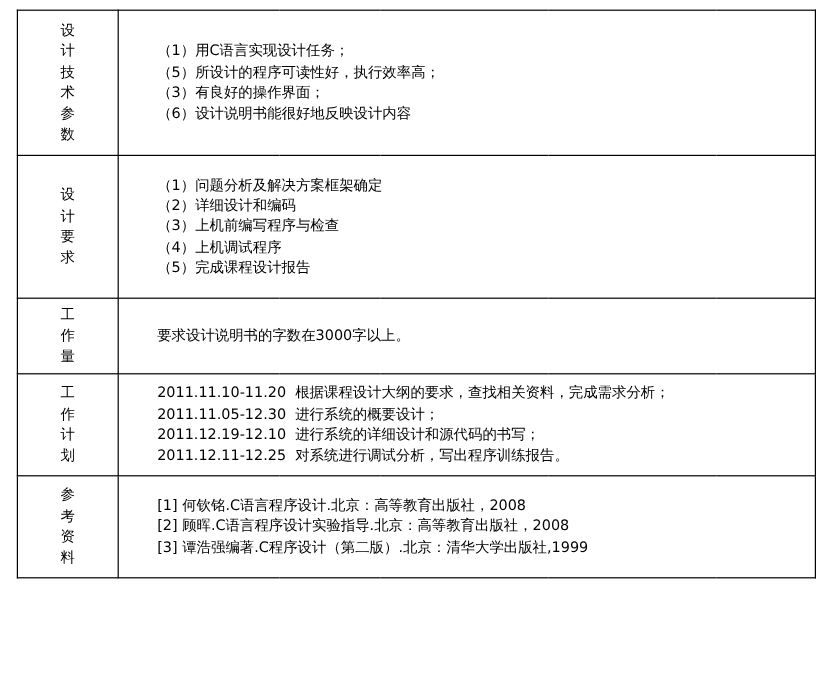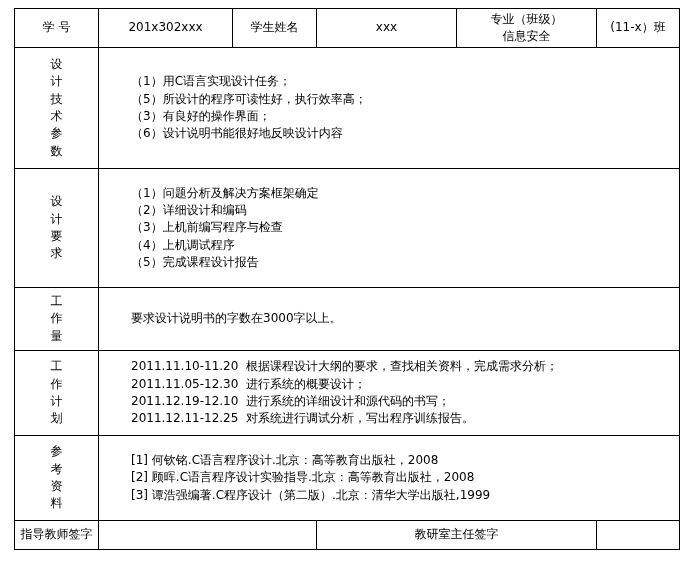--- a/index.html
+++ b/index.html
@@ -81,31 +81,20 @@
     <colgroup>
       <col style="width:84px">
       <col style="width:134px">
       <col style="width:84px">
       <col style="width:140px">
       <col style="width:140px">
       <col style="width:83px">
     </colgroup>
 
     <tbody>
-        <tr>
-      <td class="hlabel" style="height:38px">学  号</td>
-      <td class="hlabel">201x302xxx</td>
-      <td class="hlabel">学生姓名</td>
-      <td class="hlabel">xxx</td>
-      <td class="two-line-center">
-        <span>专业（班级）</span>
-        <span>信息安全</span>
-      </td>
-      <td class="hlabel">(11-x）班</td>
-    </tr>
 
 
     <tr>
       <td class="vlabel" style="height:120px">
         <span class="stack">
           <span>设</span>
           <span>计</span>
           <span>技</span>
           <span>术</span>
           <span>参</span>
@@ -177,21 +166,15 @@
           <span>料</span>
         </span>
       </td>
       <td class="content" colspan="5">
         <div class="line">[1] 何钦铭.C语言程序设计.北京：高等教育出版社，2008</div>
         <div class="line">[2] 顾晖.C语言程序设计实验指导.北京：高等教育出版社，2008</div>
         <div class="line">[3] 谭浩强编著.C程序设计（第二版）.北京：清华大学出版社,1999</div>
       </td>
     </tr>
 
-    <tr>
-      <td class="hlabel" style="height:28px">指导教师签字</td>
-      <td colspan="2"></td>
-      <td class="hlabel" colspan="2">教研室主任签字</td>
-      <td></td>
-    </tr>
   </tbody>
     </table>
 </div>
 
 </body></html>

